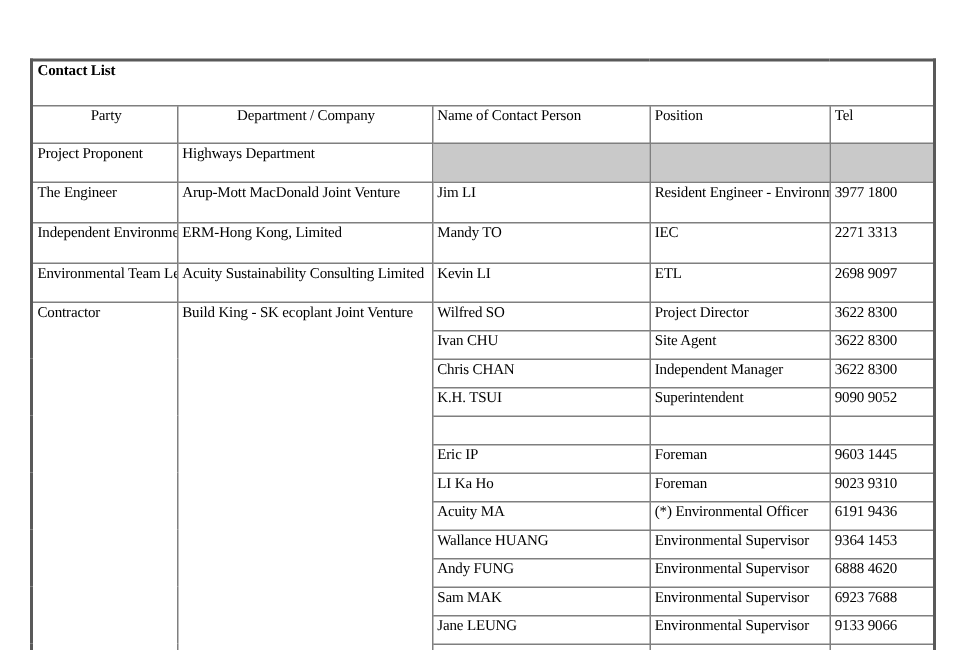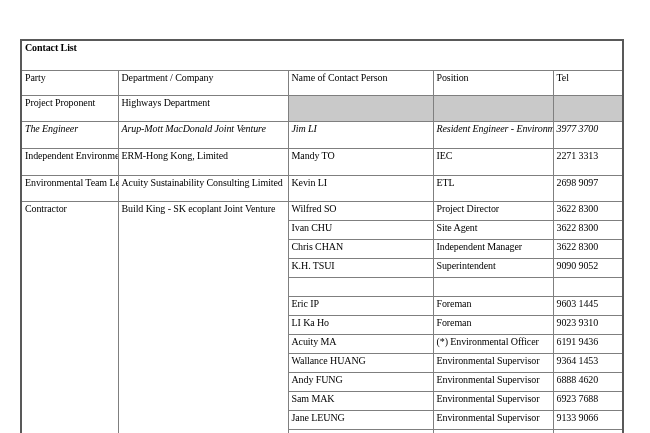--- a/index.html
+++ b/index.html
@@ -37,27 +37,27 @@
     letter-spacing: -0.1px;
   }
   .title-cell {
     font-size: 15px;
     font-weight: bold;
     letter-spacing: 0;
     vertical-align: middle;
     padding-left: 7px;
   }
   .hdr { vertical-align: middle; }
-  .center { text-align: left; }
+  .center { text-align: center; }
   .ml { white-space: pre-line; }
   .shade { background: var(--shade); }
   tr.rt { height: 30px; }
   tr.rh { height: 25px; }
   tr.r1 { height: 26px; }
-  tr.r2 { height: 27px; font-style: italic; }
+  tr.r2 { height: 27px; }
   tr.r3 { height: 27px; }
   tr.r4 { height: 26px; }
   tr.rc { height: 19px; }
 </style>
 </head>
 <body>
 
 <table class="doc-table">
   <colgroup>
     <col style="width:97px">
@@ -87,21 +87,21 @@
     <td class="shade"></td>
     <td class="shade"></td>
   </tr>
 
   <tr class="r2">
     <td>The Engineer</td>
     <td>Arup-Mott MacDonald Joint Venture</td>
     <td>Jim LI</td>
     <td class="ml">Resident Engineer
 - Environmental</td>
-    <td>3977 3700</td>
+    <td>3977 1800</td>
   </tr>
 
   <tr class="r3">
     <td class="ml">Independent
 Environmental Checker</td>
     <td>ERM-Hong Kong, Limited</td>
     <td>Mandy TO</td>
     <td>IEC</td>
     <td>2271 3313</td>
   </tr>

